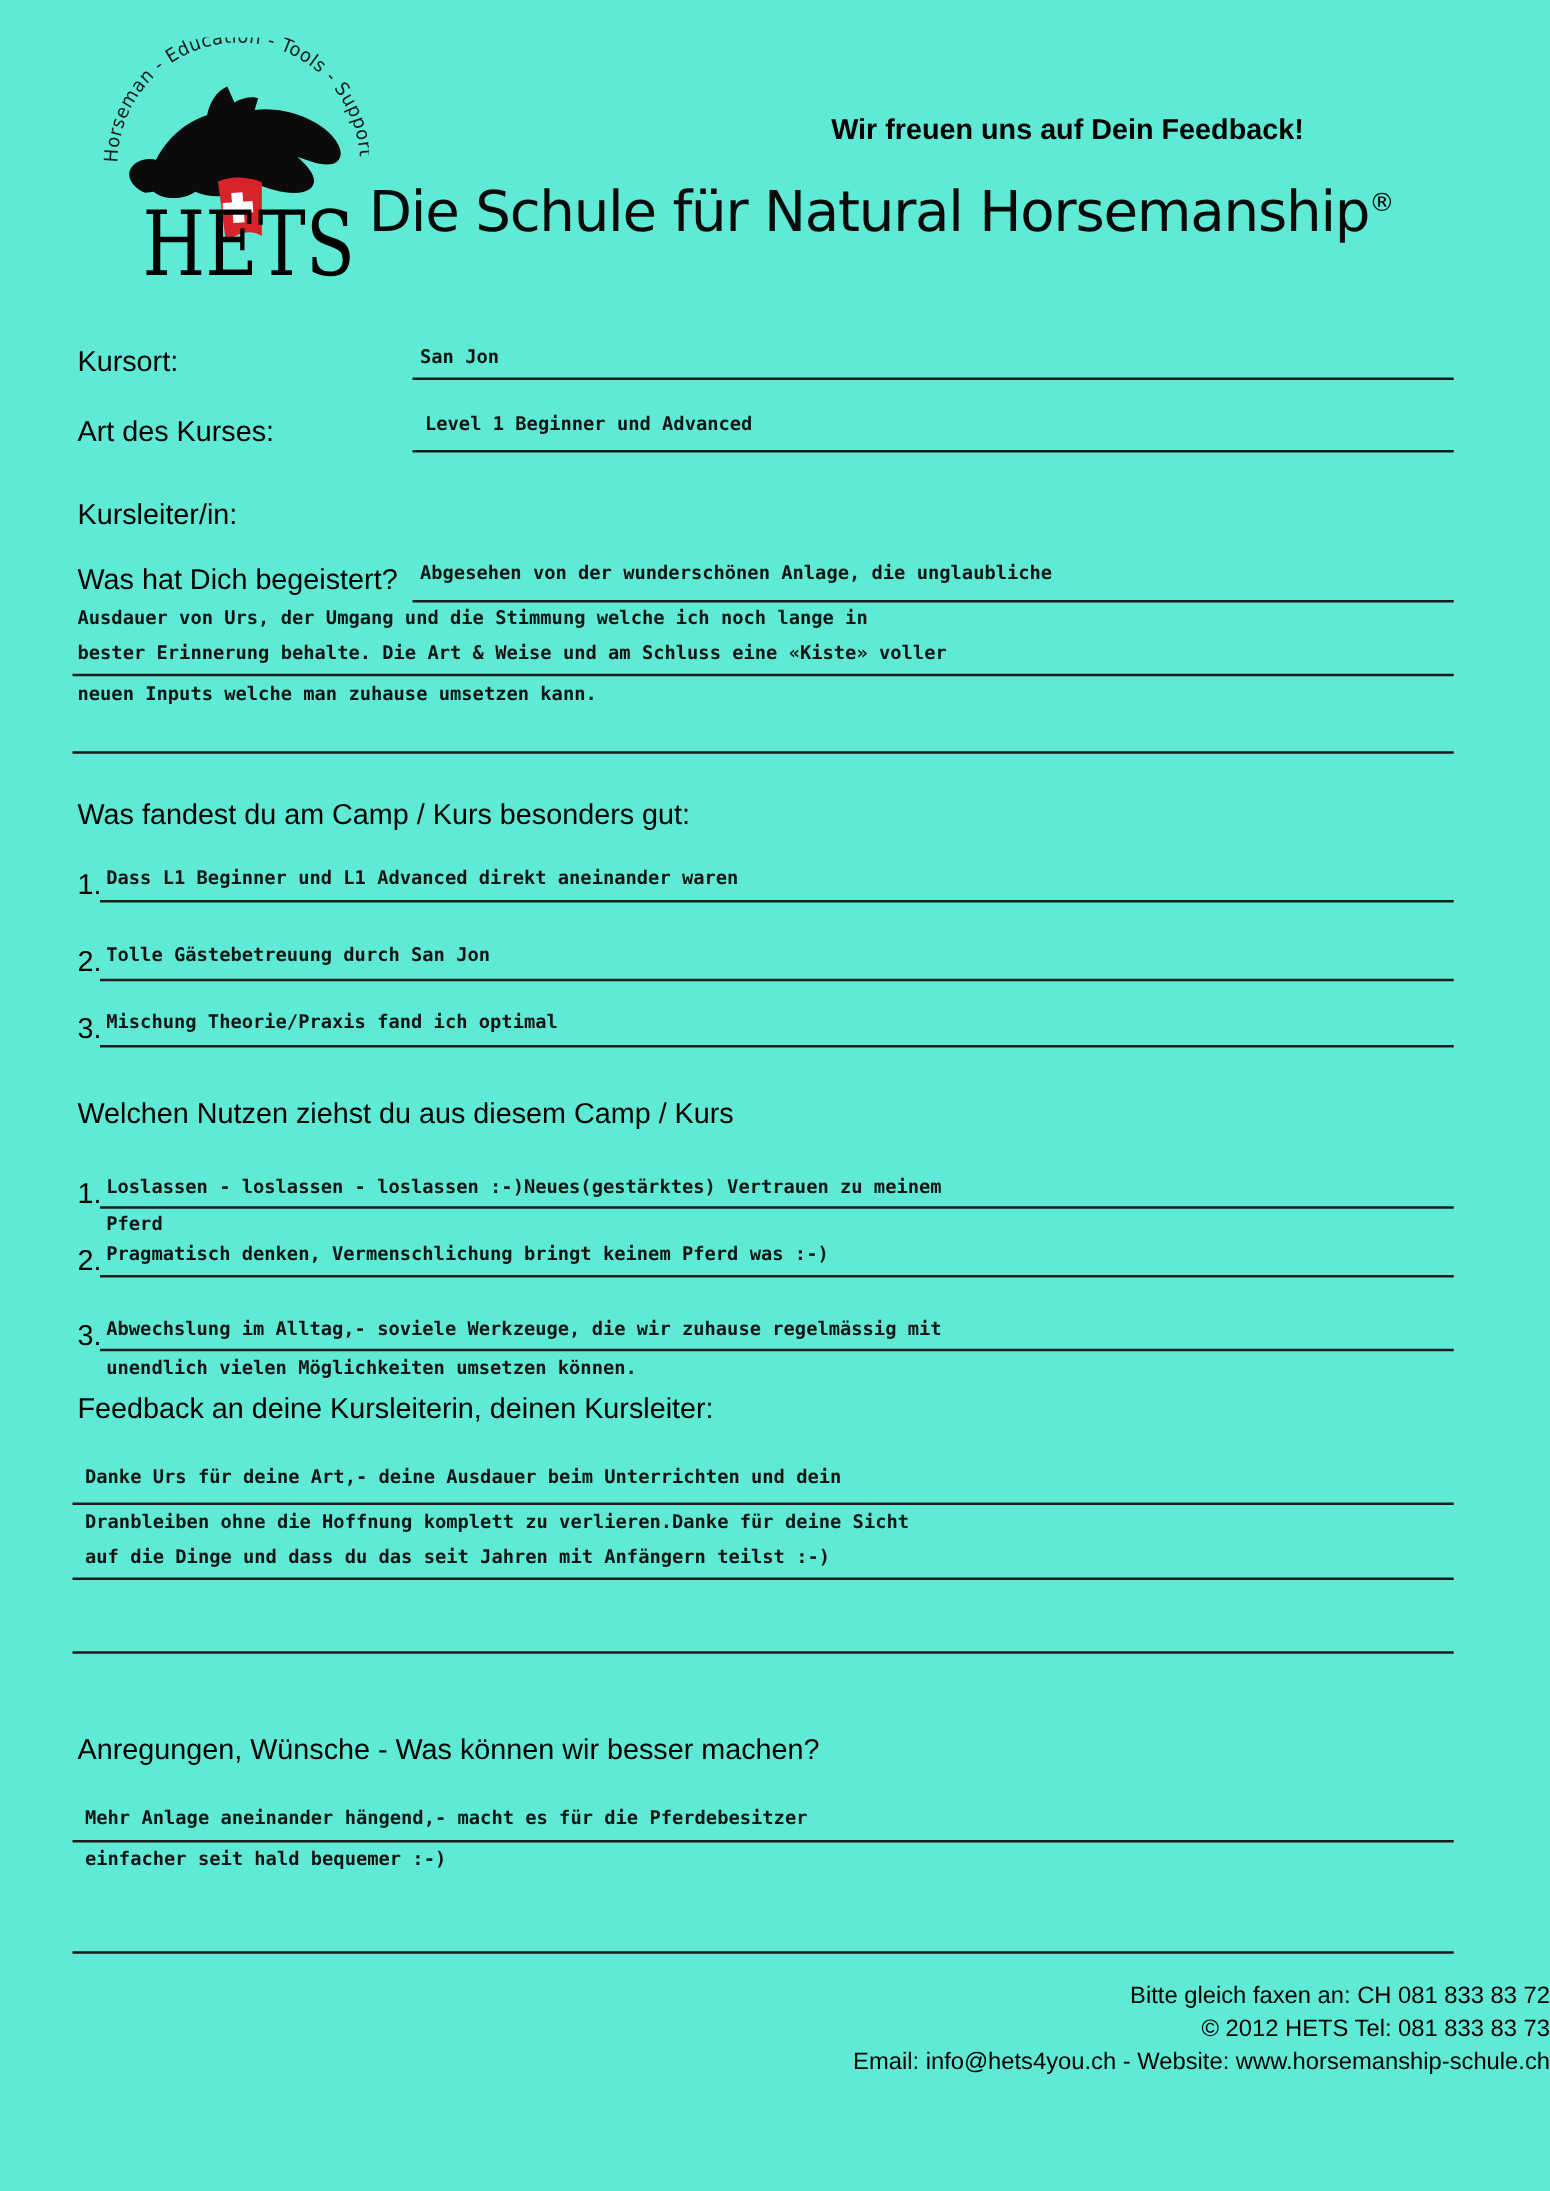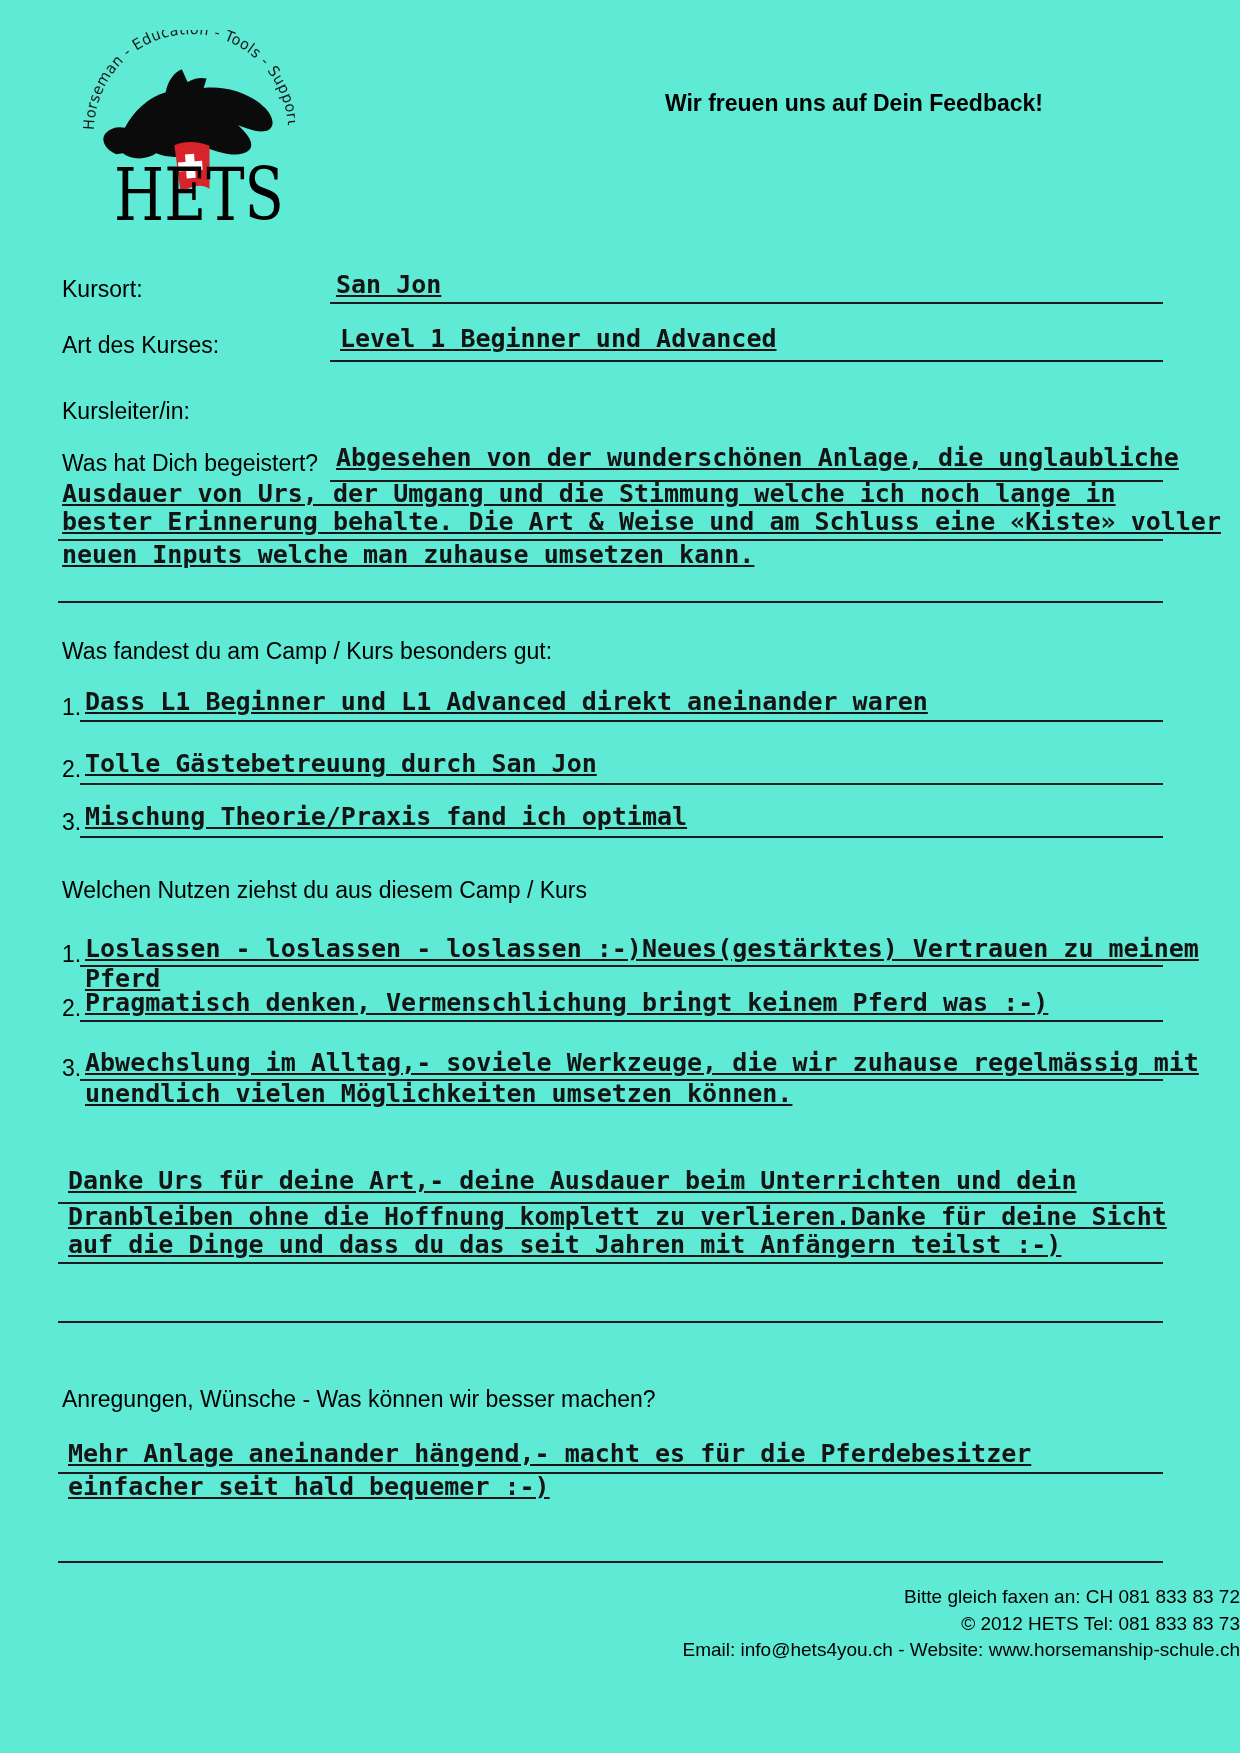--- a/index.html
+++ b/index.html
@@ -3,22 +3,22 @@
 <meta charset="utf-8">
 <style>
   html,body{margin:0;padding:0;background:#ffffff;}
   .page{position:relative;width:1240px;height:1753px;background:#5eead4;
         font-family:"Liberation Sans",sans-serif;color:#111;overflow:hidden;}
   .label{position:absolute;font-size:23px;color:#000;white-space:nowrap;}
   .banner{position:absolute;top:90px;right:197px;font-size:23px;font-weight:bold;color:#000;white-space:nowrap;}
   .title{position:absolute;left:295px;top:143px;font-size:45px;letter-spacing:-1px;
          font-family:"DejaVu Sans",sans-serif;color:#0a0a0a;white-space:nowrap;}
   .title sup{font-size:0.45em;}
-  .mono{position:absolute;font-family:"DejaVu Sans Mono",monospace;font-size:25px;font-weight:bold;
-        color:#141414;white-space:pre;line-height:26px;text-decoration:underline;}
+  .mono{position:absolute;font-family:"DejaVu Sans Mono",monospace;font-size:15px;font-weight:bold;
+        color:#141414;white-space:pre;line-height:26px;}
   .wline{position:absolute;height:0;border-top:2px solid #1c1c1c;}
   .num{position:absolute;left:62px;font-size:23px;color:#000;}
   .footer{position:absolute;left:0;top:1584px;width:1240px;text-align:right;
           font-size:19px;line-height:26.5px;color:#000;}
   .logo-svg{position:absolute;left:80px;top:30px;}
   .arc-text{font-family:"DejaVu Sans",sans-serif;font-size:15px;letter-spacing:.5px;fill:#1a1a1a;}
   .hets-text{font-family:"DejaVu Serif",serif;fill:#000;}
 </style>
 </head>
 <body>
@@ -40,20 +40,21 @@
         C 66,139 49,139 41,131 Z"></path>
     </g>
     <g transform="rotate(-4 112 138)">
       <path d="M 96,114 C 107,110 121,112 131,117 L 128,160 C 119,153 107,157 99,163 Z" fill="#d8232a"></path>
       <rect x="106" y="124" width="9" height="24" fill="#ffffff"></rect>
       <rect x="98.5" y="131.5" width="24" height="9" fill="#ffffff"></rect>
     </g>
     <text class="hets-text" x="34" y="190" font-size="72" textLength="170" lengthAdjust="spacingAndGlyphs">HETS</text>
   </svg>
 
+  <div class="title"><span>Die Schule für Natural Horsemanship</span><sup>®</sup></div>
 
   <div class="label" style="left:62px;top:276px">Kursort:</div>
   <div class="mono" style="left:336px;top:272px">San Jon</div>
   <div class="wline" style="left:330px;top:302px;width:833px"></div>
 
   <div class="label" style="left:62px;top:332px">Art des Kurses:</div>
   <div class="mono" style="left:340px;top:326px">Level 1 Beginner und Advanced</div>
   <div class="wline" style="left:330px;top:360px;width:833px"></div>
 
   <div class="label" style="left:62px;top:398px">Kursleiter/in:</div>
@@ -90,20 +91,21 @@
 
   <div class="num" style="top:995px">2.</div>
   <div class="mono" style="left:85px;top:990px">Pragmatisch denken, Vermenschlichung bringt keinem Pferd was :-)</div>
   <div class="wline" style="left:80px;top:1020px;width:1083px"></div>
 
   <div class="num" style="top:1055px">3.</div>
   <div class="mono" style="left:85px;top:1050px">Abwechslung im Alltag,- soviele Werkzeuge, die wir zuhause regelmässig mit</div>
   <div class="wline" style="left:80px;top:1079px;width:1083px"></div>
   <div class="mono" style="left:85px;top:1081px">unendlich vielen Möglichkeiten umsetzen können.</div>
 
+  <div class="label" style="left:62px;top:1113px">Feedback an deine Kursleiterin, deinen Kursleiter:</div>
   <div class="mono" style="left:68px;top:1168px">Danke Urs für deine Art,- deine Ausdauer beim Unterrichten und dein</div>
   <div class="wline" style="left:58px;top:1202px;width:1105px"></div>
   <div class="mono" style="left:68px;top:1204px">Dranbleiben ohne die Hoffnung komplett zu verlieren.Danke für deine Sicht</div>
   <div class="mono" style="left:68px;top:1232px">auf die Dinge und dass du das seit Jahren mit Anfängern teilst :-)</div>
   <div class="wline" style="left:58px;top:1262px;width:1105px"></div>
   <div class="wline" style="left:58px;top:1321px;width:1105px"></div>
 
   <div class="label" style="left:62px;top:1386px">Anregungen, Wünsche - Was können wir besser machen?</div>
   <div class="mono" style="left:68px;top:1441px">Mehr Anlage aneinander hängend,- macht es für die Pferdebesitzer</div>
   <div class="wline" style="left:58px;top:1472px;width:1105px"></div>

